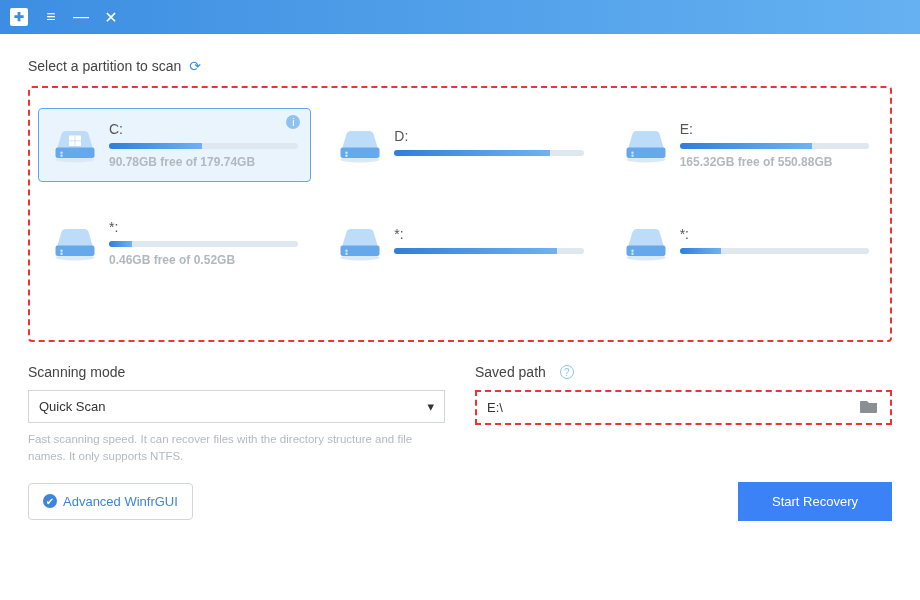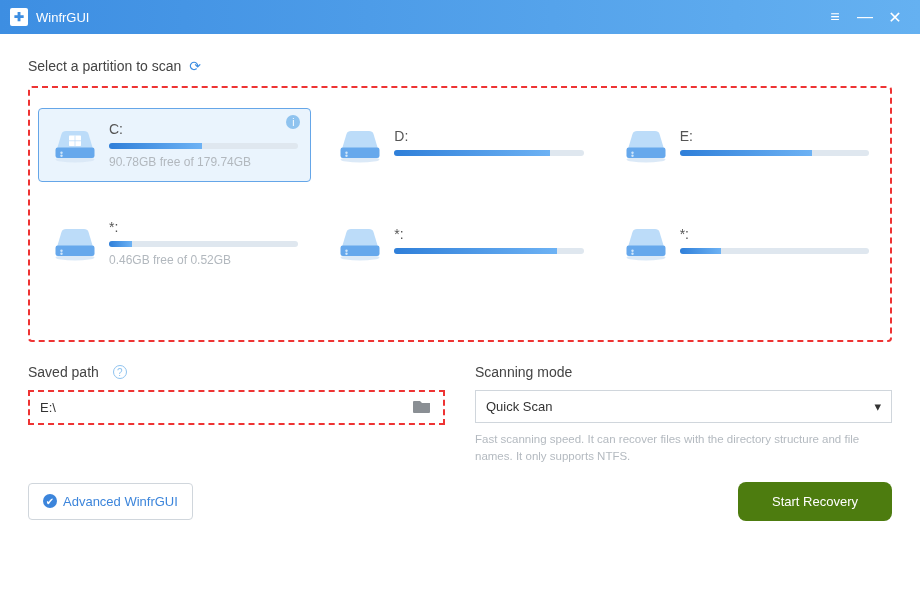--- a/index.html
+++ b/index.html
@@ -14,40 +14,39 @@
 .part-grid { margin-top:12px; border:2px dashed #e33; border-radius:4px; padding:20px 8px 60px 8px; display:grid; grid-template-columns: repeat(3, 1fr); gap:24px 12px; }
 .part { display:flex; align-items:center; gap:10px; padding:12px; border-radius:4px; border:1px solid transparent; position:relative; cursor:pointer;}
 .part.selected { background:#eaf4fd; border:1px solid #65a6e8; }
 .info-badge { position:absolute; top:6px; right:10px; width:14px; height:14px; border-radius:50%; background:#8fc3ef; color:#fff; font-size:10px; display:flex; align-items:center; justify-content:center;}
 .drive-icon { width:48px; flex-shrink:0; }
 .drive-icon svg { width:48px; height:42px; }
 .part-txt { flex:1; }
 .drive-letter { font-size:14px; color:#555; margin-bottom:6px; }
 .bar { width:100%; height:6px; background:#dfe7ef; border-radius:3px; overflow:hidden; margin-bottom:6px;}
 .bar-fill { height:100%; background:linear-gradient(to right,#2f7fd9,#6db2f4); }
-.free-text { font-size:12px; color:#b2b8be; }
+.free-text { font-size:12px; color:#b2b8be;font-weight:bold; }
 .lower { display:flex; gap:30px; margin-top:22px; }
 .col { flex:1; }
 .helpq { width:14px; height:14px; border:1px solid #8fc3ef; color:#8fc3ef; font-size:10px; border-radius:50%; display:inline-flex; align-items:center; justify-content:center; margin-left:6px;}
 .path-row { margin-top:10px; border:2px dashed #e33; padding:2px; display:flex; align-items:center; }
 .path-input-box { flex:1; padding:6px 8px; font-size:13px; color:#333; }
 .folder-icon { padding:0 10px; color:#888; }
 .mode-select { margin-top:10px; border:1px solid #d0d6dc; padding:8px 10px; font-size:13px; color:#333; display:flex; align-items:center; justify-content:space-between; cursor:pointer;}
 .mode-desc { font-size:11.5px; color:#b4bac0; margin-top:8px; line-height:1.5; }
 .footer { margin-top:auto; display:flex; align-items:center; padding-top:16px;}
 .adv-btn { border:1px solid #d0d6dc; border-radius:4px; padding:10px 14px; color:#3c85db; font-size:13px; display:flex; align-items:center; gap:6px; cursor:pointer;}
 .adv-btn .check { width:14px; height:14px; background:#3c85db; border-radius:50%; display:flex; align-items:center; justify-content:center; color:#fff; font-size:10px;}
-.start-btn { margin-left:auto; background:#4d7c0f; color:#fff; border-radius:8px; padding:12px 34px; font-size:13px; cursor:pointer;}
+.start-btn { margin-left:auto; background:#3b82f6; color:#fff; border-radius:0; padding:12px 34px; font-size:13px; cursor:pointer;}
 </style>
 </head>
 <body>
 
 <div class="titlebar">
   <div class="logo">✚</div>
-  <div class="title">WinfrGUI</div>
   <div class="ctl">≡</div>
   <div class="ctl">—</div>
   <div class="ctl">✕</div>
 </div>
 
 <div class="main">
   <div class="section-label">
     <span>Select a partition to scan</span>
     <span class="refresh-icon">⟳</span>
   </div>
@@ -98,20 +97,21 @@
     <rect x="6" y="34" width="52" height="14" rx="3" fill="#66a8ec"></rect>
     <circle cx="14" cy="41" r="1.6" fill="#cfe5fa"></circle>
     <circle cx="14" cy="45" r="1.6" fill="#cfe5fa"></circle>
 
   </svg></div>
     <div class="part-txt">
       <div class="drive-letter">E:</div>
       <div class="bar">
             <div class="bar-fill" style="width:70%"></div>
           </div>
+      <div class="free-text">165.32GB free of 550.88GB</div>
     </div>
       </div>
       <div class="part">
 
     <div class="drive-icon"><svg viewBox="0 0 64 56">
     <ellipse cx="32" cy="50" rx="26" ry="4" fill="#dbe9f7"></ellipse>
     <path d="M8 36 L14 16 C15 13 17 12 20 12 L44 12 C47 12 49 13 50 16 L56 36 Z" fill="#bcdcf9"></path>
     <rect x="6" y="34" width="52" height="14" rx="3" fill="#66a8ec"></rect>
     <circle cx="14" cy="41" r="1.6" fill="#cfe5fa"></circle>
     <circle cx="14" cy="45" r="1.6" fill="#cfe5fa"></circle>
@@ -155,42 +155,42 @@
     <div class="part-txt">
       <div class="drive-letter">*:</div>
       <div class="bar">
             <div class="bar-fill" style="width:22%"></div>
           </div>
     </div>
       </div>
     </div>
 
   <div class="lower">
+    <div class="col">
+      <div class="section-label">Scanning mode</div>
+      <div class="mode-select">
+        <span>Quick Scan</span>
+        <span>▾</span>
+      </div>
+      <div class="mode-desc">Fast scanning speed. It can recover files with the directory structure and file names. It only supports NTFS.</div>
+    </div>
     <div class="col">
       <div class="section-label">
         <span>Saved path</span>
         <span class="helpq">?</span>
       </div>
       <div class="path-row">
         <div class="path-input-box">E:\</div>
         <div class="folder-icon">
           <svg width="18" height="14" viewBox="0 0 18 14">
               <path fill="#8a8f94" d="M1 2h6l2 2h8v9a1 1 0 0 1-1 1H1a1 1 0 0 1-1-1V3a1 1 0 0 1 1-1z"></path>
             </svg>
         </div>
       </div>
     </div>
-    <div class="col">
-      <div class="section-label">Scanning mode</div>
-      <div class="mode-select">
-        <span>Quick Scan</span>
-        <span>▾</span>
-      </div>
-      <div class="mode-desc">Fast scanning speed. It can recover files with the directory structure and file names. It only supports NTFS.</div>
-    </div>
   </div>
 
   <div class="footer">
     <div class="adv-btn">
       <span class="check">✔</span>
       <span>Advanced WinfrGUI</span>
     </div>
     <div class="start-btn">
       <span>Start Recovery</span>
     </div>

